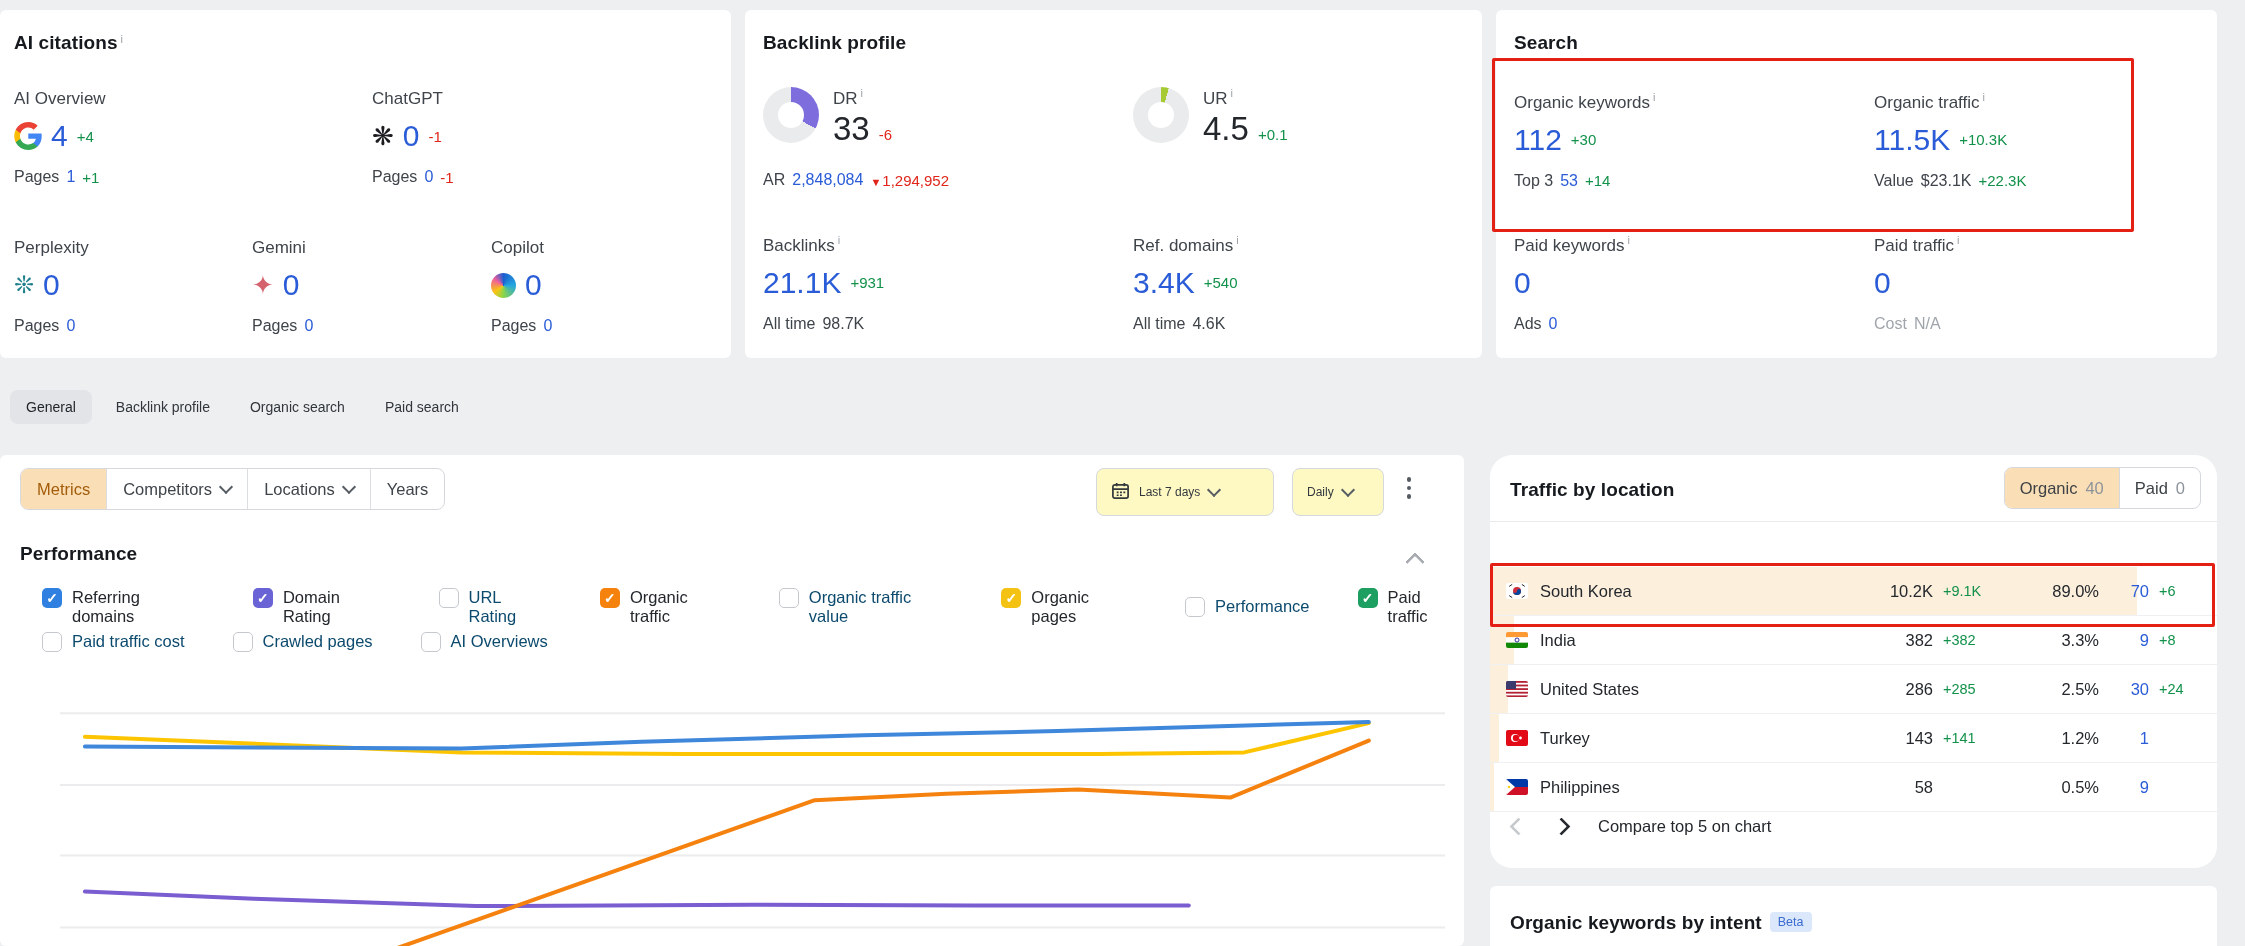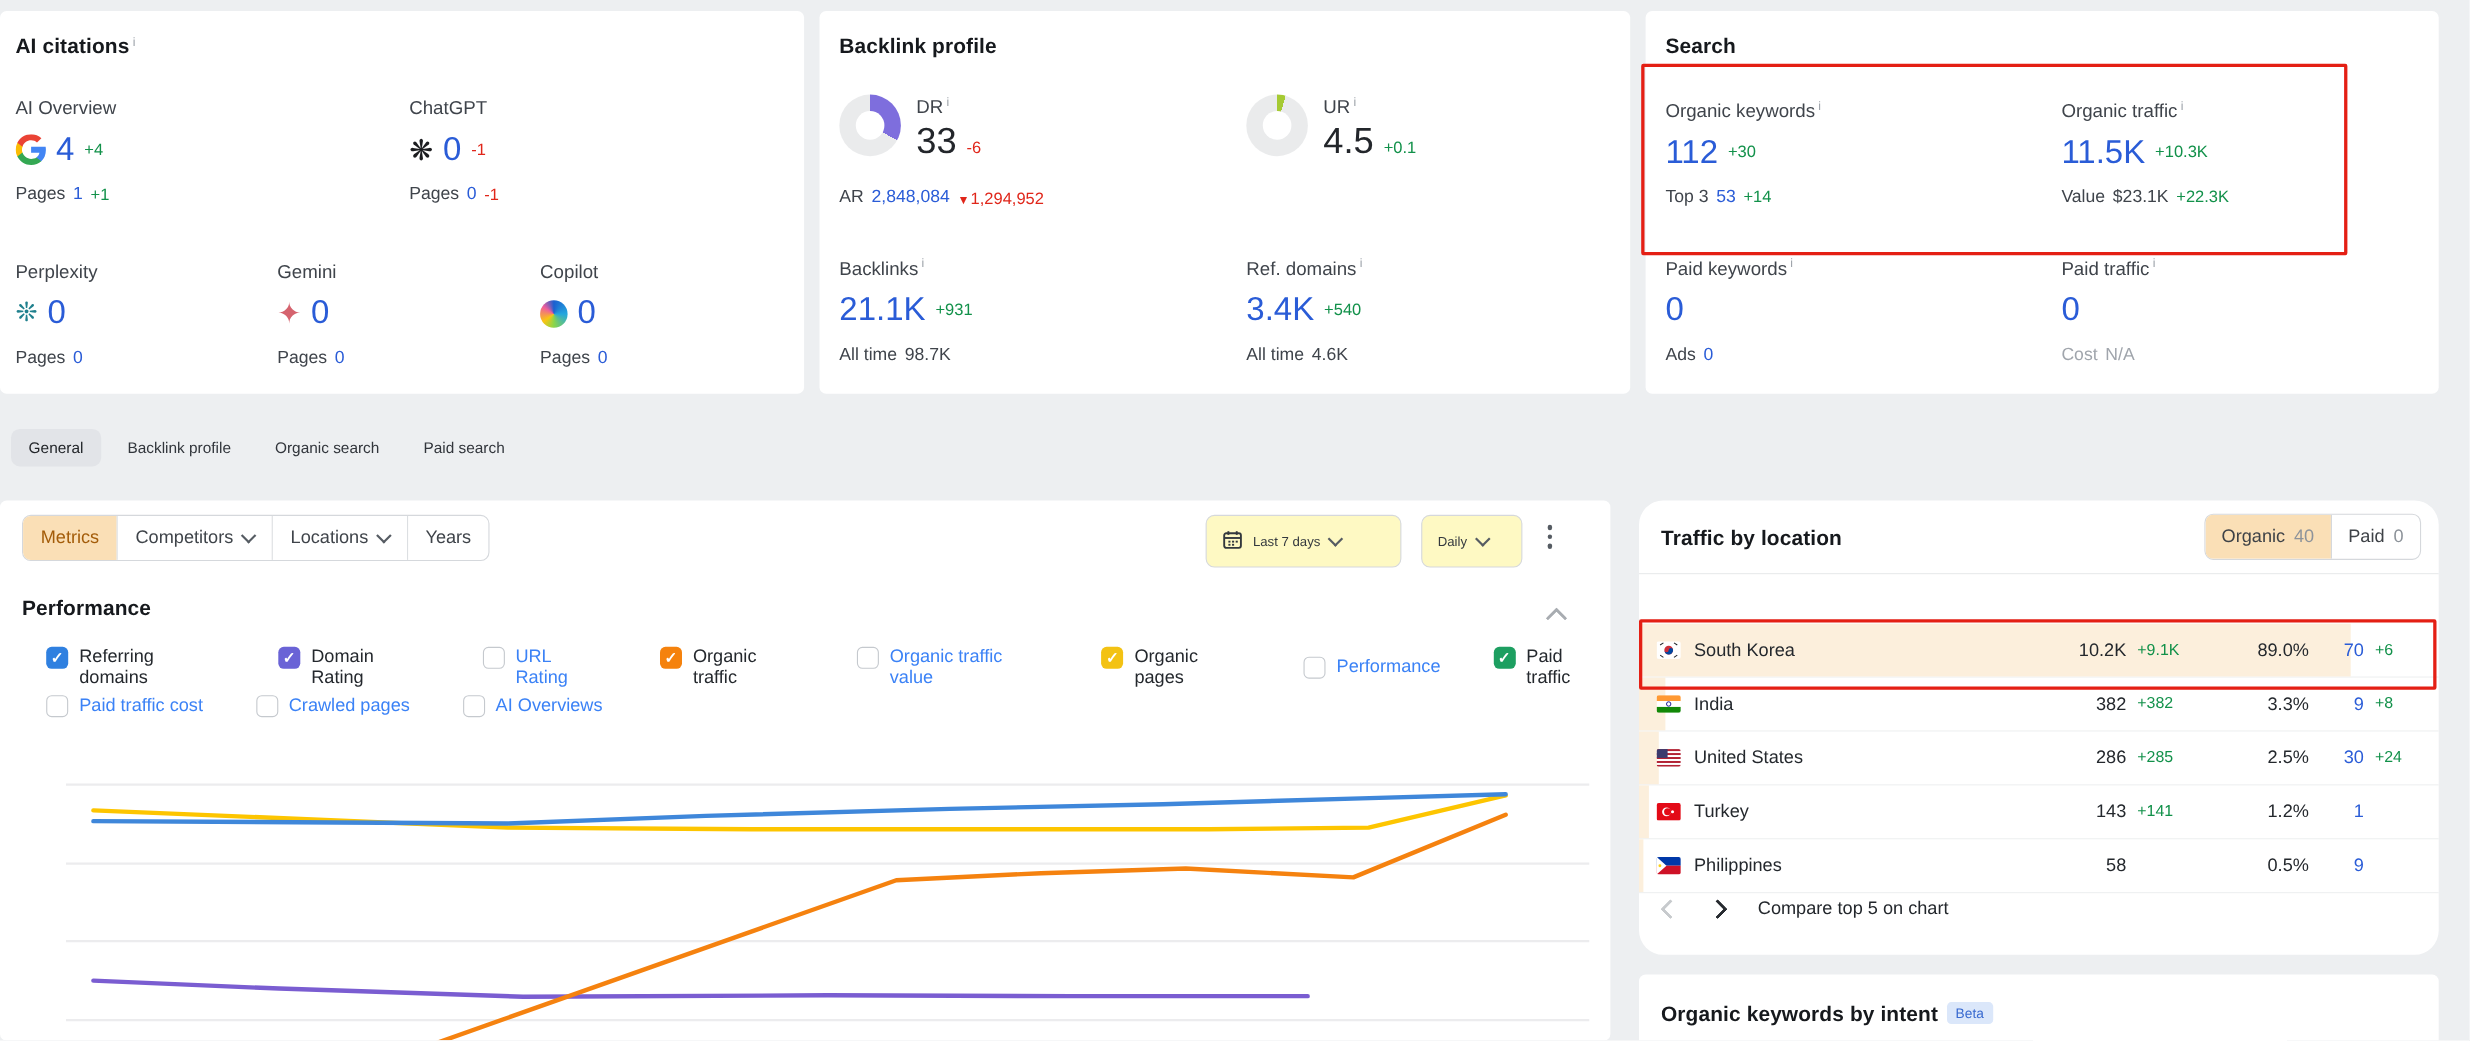--- a/index.html
+++ b/index.html
@@ -52,21 +52,21 @@
         border-bottom:3px solid #a8acb1;transform:rotate(225deg);border-radius:1px;}
   
   .cb-row{position:absolute;display:flex;gap:26px;align-items:center;}
   .cb-item{display:flex;gap:10px;align-items:flex-start;padding-left:22px;}
   .cb{width:20px;height:20px;border-radius:5px;border:1.5px solid #c5c9ce;background:#fff;
       box-sizing:border-box;position:relative;flex:none;}
   .cb.checked{border:none;}
   .cb.checked::after{content:"✓";position:absolute;inset:0;color:#fff;font-size:14px;font-weight:700;
       display:flex;align-items:center;justify-content:center;}
   .cb-label{font-size:16.5px;color:#24282d;}
-  .cb-item.off .cb-label{color:#3b82f6;}
+  .cb-item.off .cb-label{color:#0c4a6e;}
   
   .tl-toggle{position:absolute;right:16px;top:12px;display:flex;height:40px;border:1px solid #d5d8dc;
       border-radius:8px;overflow:hidden;background:#fff;}
   .tl-seg{display:flex;align-items:center;gap:8px;padding:0 15px;font-size:16.5px;color:#3e4247;}
   .tl-seg .cnt{color:#8d939a;}
   .tl-seg.active{background:var(--pill_orange_bg);}
   .tl-divider{position:absolute;left:0;right:0;top:66px;height:1px;background:#e8eaec;}
   .tl-grid{display:grid;grid-template-columns:1fr 120px 70px 96px 50px 54px;align-items:center;
       padding:0 14px 0 16px;}
   .tl-header{position:absolute;left:0;right:0;top:76px;height:30px;font-size:15.5px;font-weight:700;color:#22262b;}

